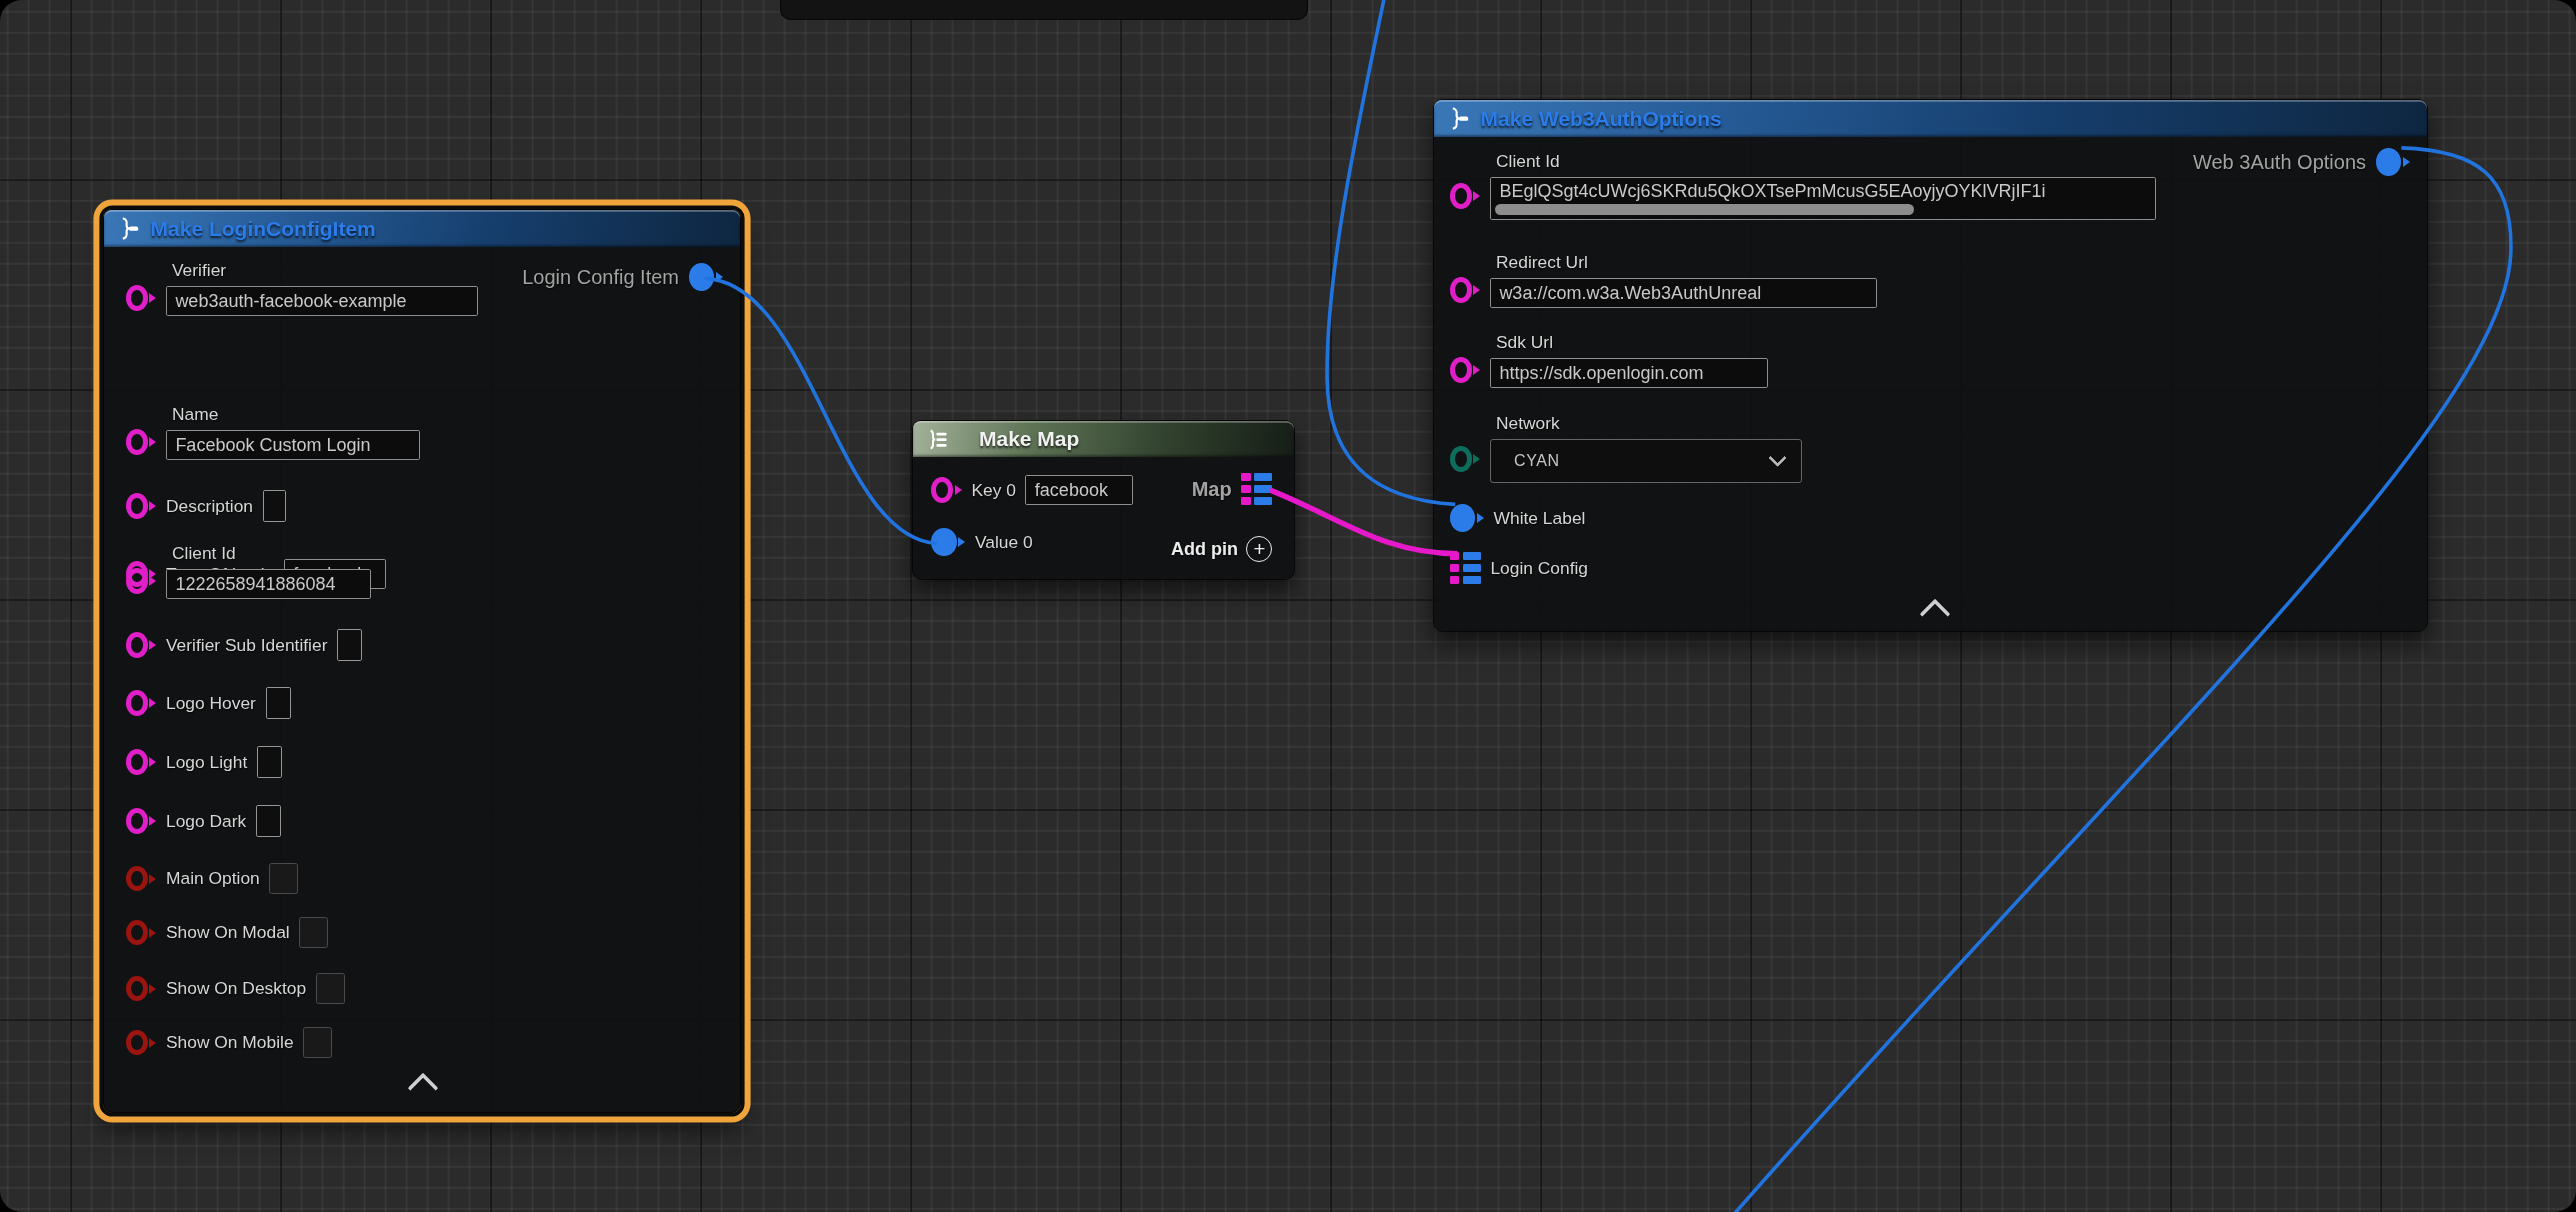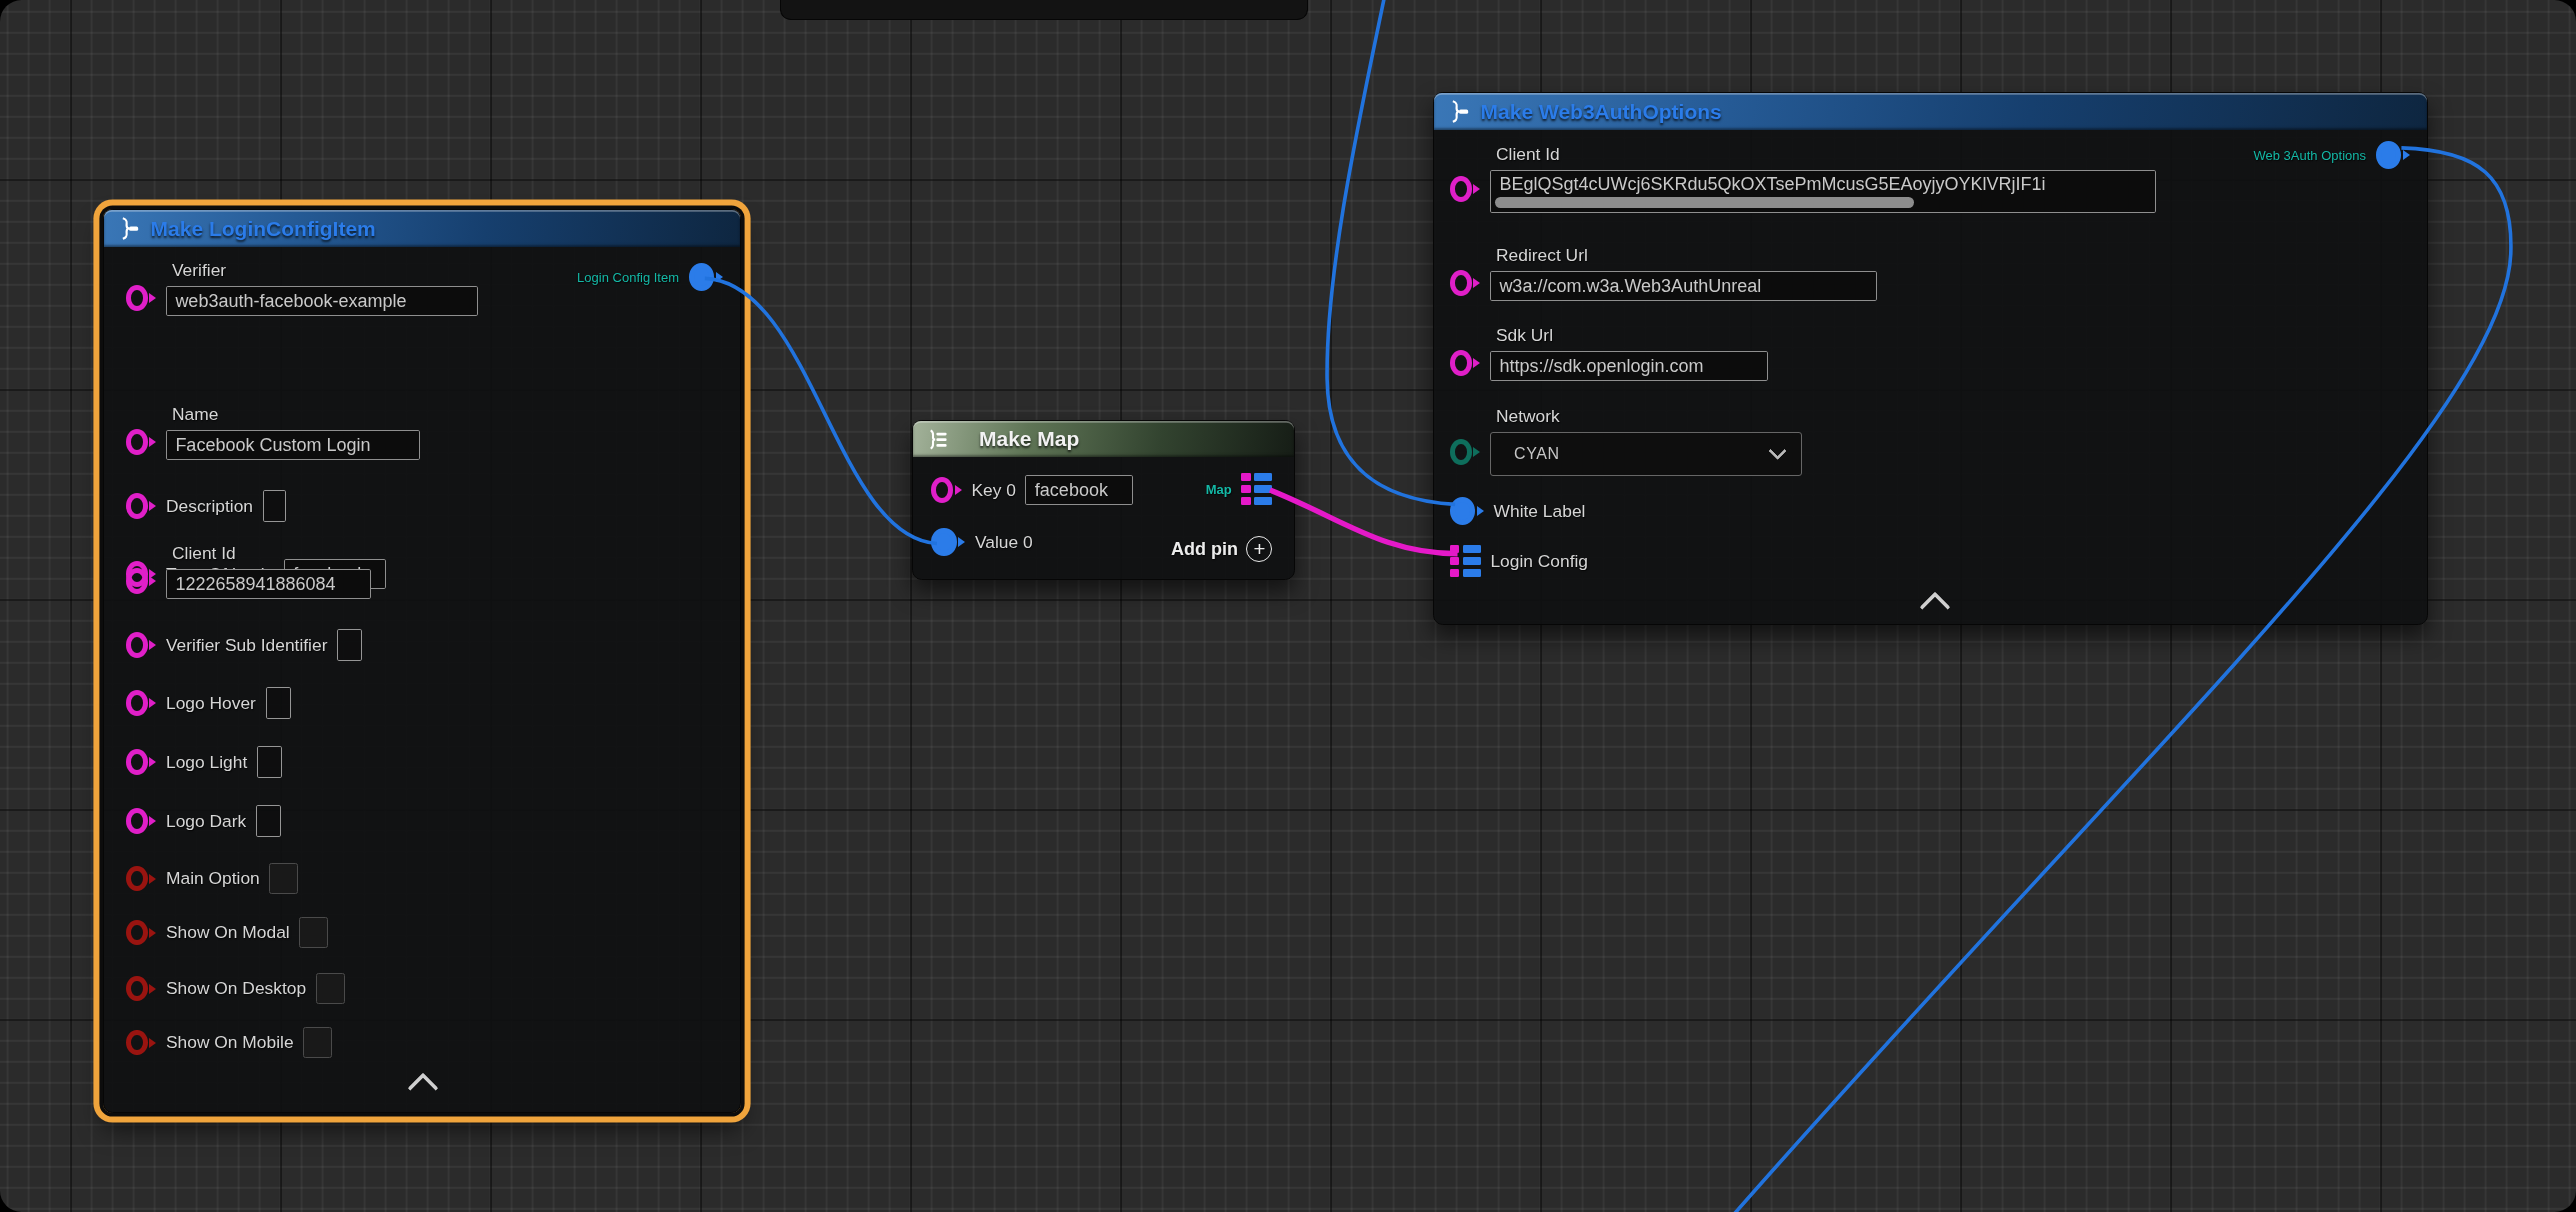--- a/index.html
+++ b/index.html
@@ -52,21 +52,21 @@
   .caret-down{width:10.2px;height:10.2px;border-right:3px solid #b9b9b9;border-bottom:3px solid #b9b9b9;
     transform:rotate(45deg) translate(-1.8px,-1.8px);border-radius:1.2px;}
   .drop{display:flex;align-items:center;justify-content:space-between;width:312px;height:44px;
     background:#0e0e0e;border:1.8px solid #666;border-radius:3px;padding:0 17px 0 23px;
     color:#c6c6c6;font-size:16px;letter-spacing:0.6px;box-sizing:border-box;}
   .addpin{display:flex;align-items:center;gap:8.4px;color:#ececec;font-size:18px;font-weight:700;
     text-shadow:0.6px 1.2px 1.2px rgba(0,0,0,.8);}
   .plus{width:24px;height:24px;border:1.8px solid #ececec;border-radius:50%;position:relative;}
   .plus::before{content:"+";position:absolute;inset:0;display:flex;align-items:center;
     justify-content:center;font-size:20.4px;font-weight:400;color:#ececec;line-height:0;}
-  .outlbl{color:#14b8a6;font-size:13px;text-shadow:0.6px 1.2px 1.2px rgba(0,0,0,.8);white-space:nowrap;}
+  .outlbl{color:#a3a3a3;font-size:20px;text-shadow:0.6px 1.2px 1.2px rgba(0,0,0,.8);white-space:nowrap;}
   .scrollbar{position:absolute;left:4.2px;bottom:4.2px;width:419px;height:10.2px;background:#8d8d8d;border-radius:5.4px;}
   .cidbox{position:relative;}
   #wires{position:absolute;inset:0;z-index:5;pointer-events:none;}
   #wires path{pointer-events:stroke;}
   .fragment{position:absolute;background:#131313;border:1.2px solid #060606;border-top:none;
     border-radius:0 0 10.8px 10.8px;z-index:2;}
 </style>
 </head>
 <body>
 
@@ -266,21 +266,21 @@
         </span>
       <span class="lbl">Value 0</span>
     </div>
 
     <div class="row addpin" style="right:21.6px;top:115px;">
       <span>Add pin</span>
       <span class="plus"></span>
     </div>
   </div>
 
-  <div class="node" style="left:1433px;top:92px;width:993px;height:531px;">
+  <div class="node" style="left:1433px;top:99px;width:993px;height:531px;">
     <div class="title blue">
       <span class="ticon">
         <svg width="25" height="25" viewBox="0 0 22 22">
             <path d="M6 2 C10.5 3.2 9.3 6 9.3 8.2 C9.3 10.2 10.5 11 11.5 11 C10.5 11 9.3 11.8 9.3 13.8 C9.3 16 10.5 18.8 6 20" fill="none" stroke="#fff" stroke-width="1.9"></path>
             <rect x="11.5" y="9.2" width="8" height="3.8" rx="1.4" fill="#fff"></rect>
           </svg>
       </span>
       <span>Make Web3AuthOptions</span>
     </div>
 

